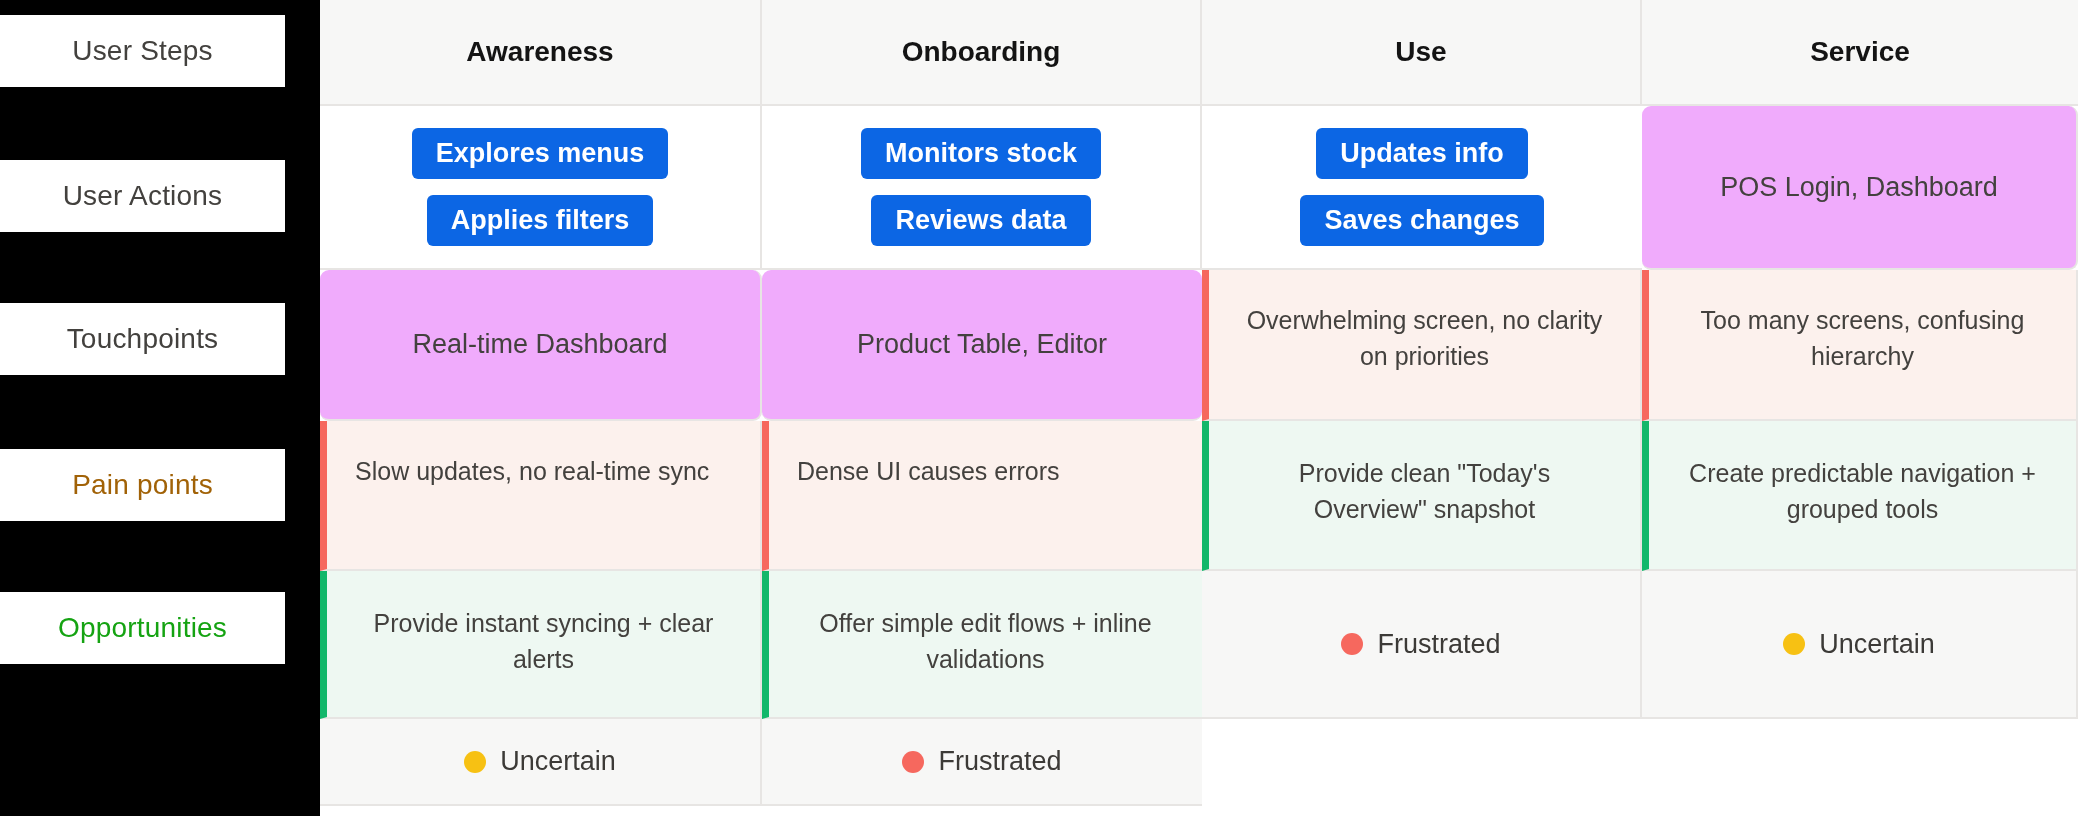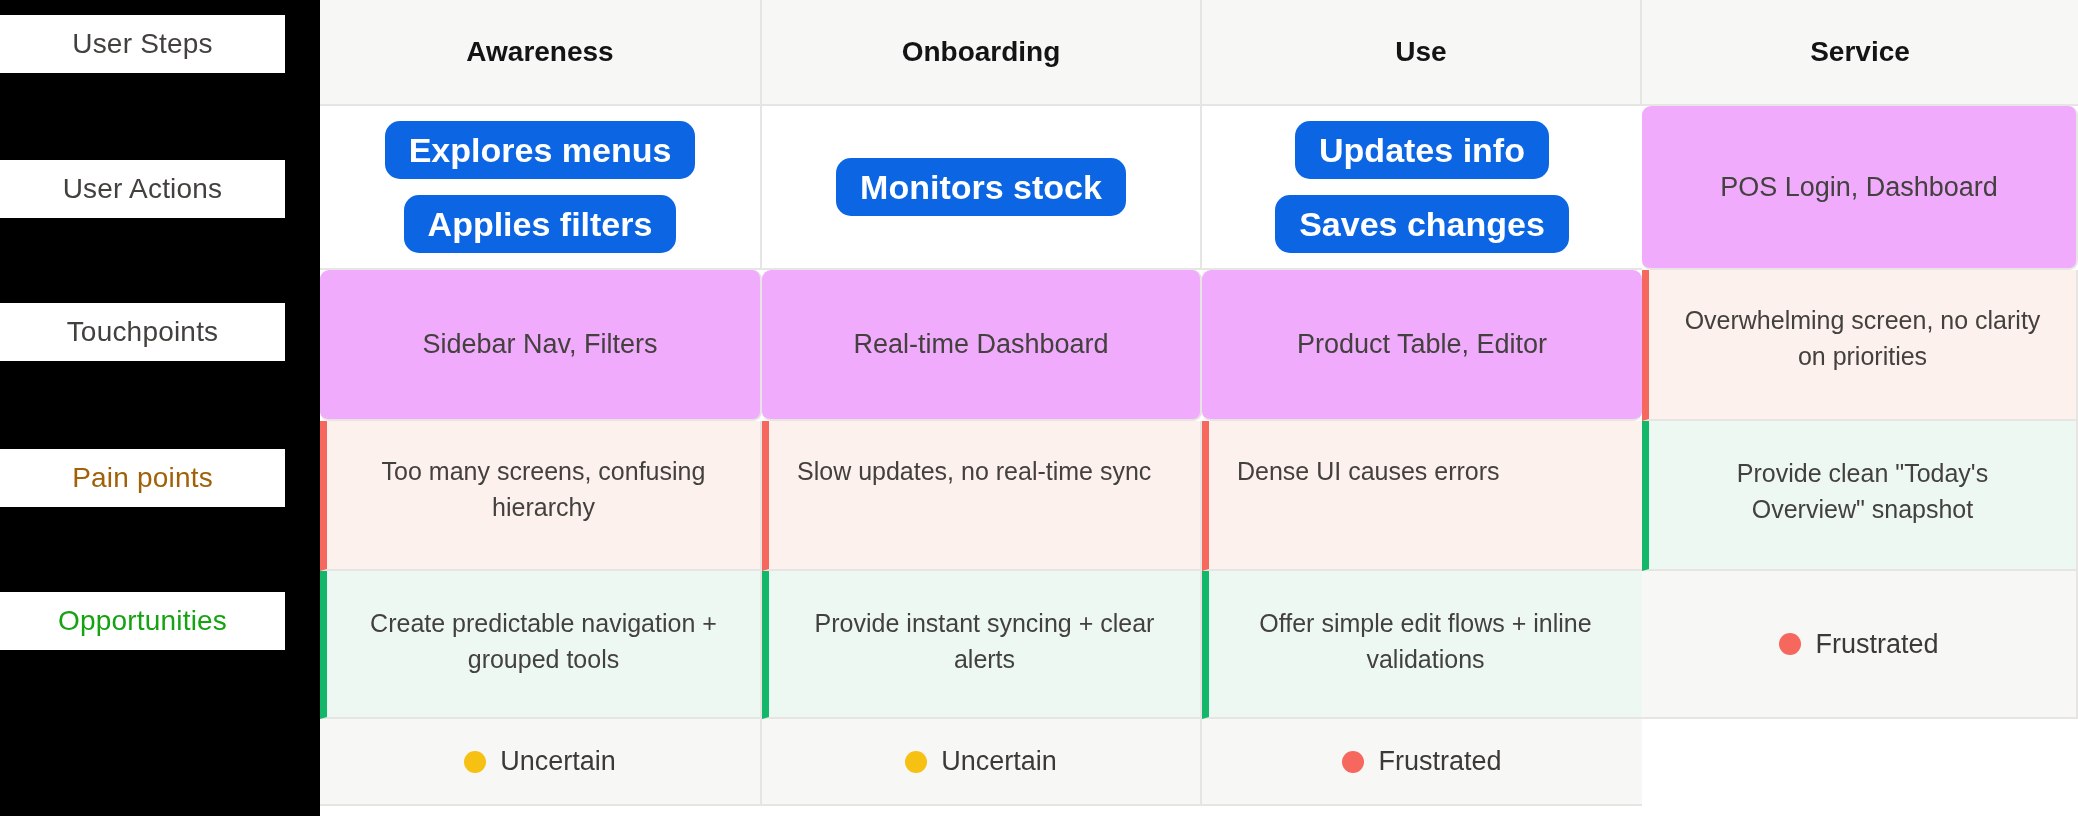--- a/index.html
+++ b/index.html
@@ -1,41 +1,41 @@
 <!DOCTYPE html>
 <html><head>
 <meta charset="utf-8">
 <style>
   html,body{margin:0;padding:0;background:#ffffff;}
   body{width:2078px;height:816px;position:relative;overflow:hidden;
        font-family:"Liberation Sans","DejaVu Sans",sans-serif;color:#43413e;}
 
   
   .rail{position:absolute;left:0;top:0;width:320px;height:816px;background:#000000;}
-  .rail-box{position:absolute;left:0;width:285px;height:58px;background:#ffffff;
+  .rail-box{position:absolute;left:0;width:285px;height:72px;background:#ffffff;
             display:flex;align-items:center;justify-content:center;
             font-size:28px;letter-spacing:.2px;color:#43413e;}
   .rail-box.pain-label{color:#a16207;}
   .rail-box.opp-label{color:#15a312;}
 
   
   .journey{position:absolute;left:320px;top:0;width:1758px;
            display:grid;
            grid-template-columns:442px 440px 440px 436px;
            grid-template-rows:106px 164px 151px 150px 148px 87px;}
   .cell{box-sizing:border-box;border-right:2px solid #e7e5e3;border-bottom:2px solid #e7e5e3;
         display:flex;align-items:center;justify-content:center;}
   .cell.last-col{border-right:none;}
 
   .head-cell{background:#f7f7f6;font-weight:bold;font-size:28px;color:#141414;}
 
   .actions-cell{flex-direction:column;gap:16px;background:#ffffff;}
   .pill{display:inline-block;background:#0c66e4;color:#ffffff;border:none;
-        font-family:inherit;font-weight:bold;font-size:34px;line-height:1;
-        padding:12px 24px;border-radius:15px;cursor:pointer;}
+        font-family:inherit;font-weight:bold;font-size:27px;line-height:1;
+        padding:12px 24px;border-radius:6px;cursor:pointer;}
 
   .touch-cell{background:#f0abfc;font-size:27px;border-radius:9px;}
 
   .pain-cell{background:#fcf1ed;border-left:7px solid #f6685e;
              align-items:flex-start;padding-top:32px;font-size:25px;line-height:36px;}
   .opp-cell{background:#eef8f2;border-left:7px solid #12b76a;
             align-items:flex-start;padding-top:34px;font-size:25px;line-height:36px;}
   .note{text-align:center;}
   .note.left{text-align:left;}
   .pain-cell.align-left{justify-content:flex-start;padding-left:28px;padding-right:16px;}
@@ -81,31 +81,29 @@
   <div class="cell head-cell last-col">
       <span>Service</span>
     </div>
 
   <div class="cell actions-cell">
     <button class="pill">Explores menus</button>
     <button class="pill">Applies filters</button>
   </div>
   <div class="cell actions-cell">
     <button class="pill">Monitors stock</button>
+    <button class="pill">Reviews data</button>
   </div>
   <div class="cell actions-cell last-col">
     <button class="pill">Updates info</button>
     <button class="pill">Saves changes</button>
   </div>
 
   <div class="cell touch-cell">
       <span>POS Login, Dashboard</span>
-    </div>
-  <div class="cell touch-cell">
-      <span>Sidebar Nav, Filters</span>
     </div>
   <div class="cell touch-cell">
       <span>Real-time Dashboard</span>
     </div>
   <div class="cell touch-cell last-col">
       <span>Product Table, Editor</span>
     </div>
 
   <div class="cell pain-cell">
       <div class="note w385">Overwhelming screen, no clarity on priorities</div>

